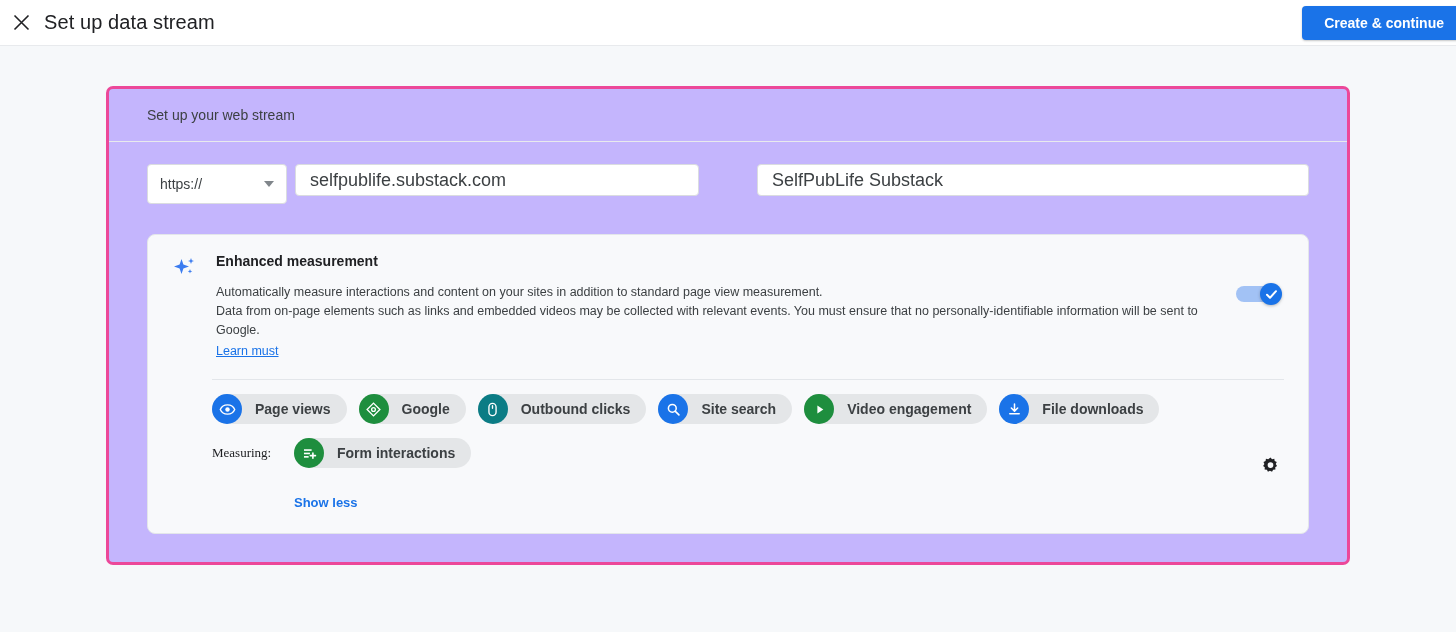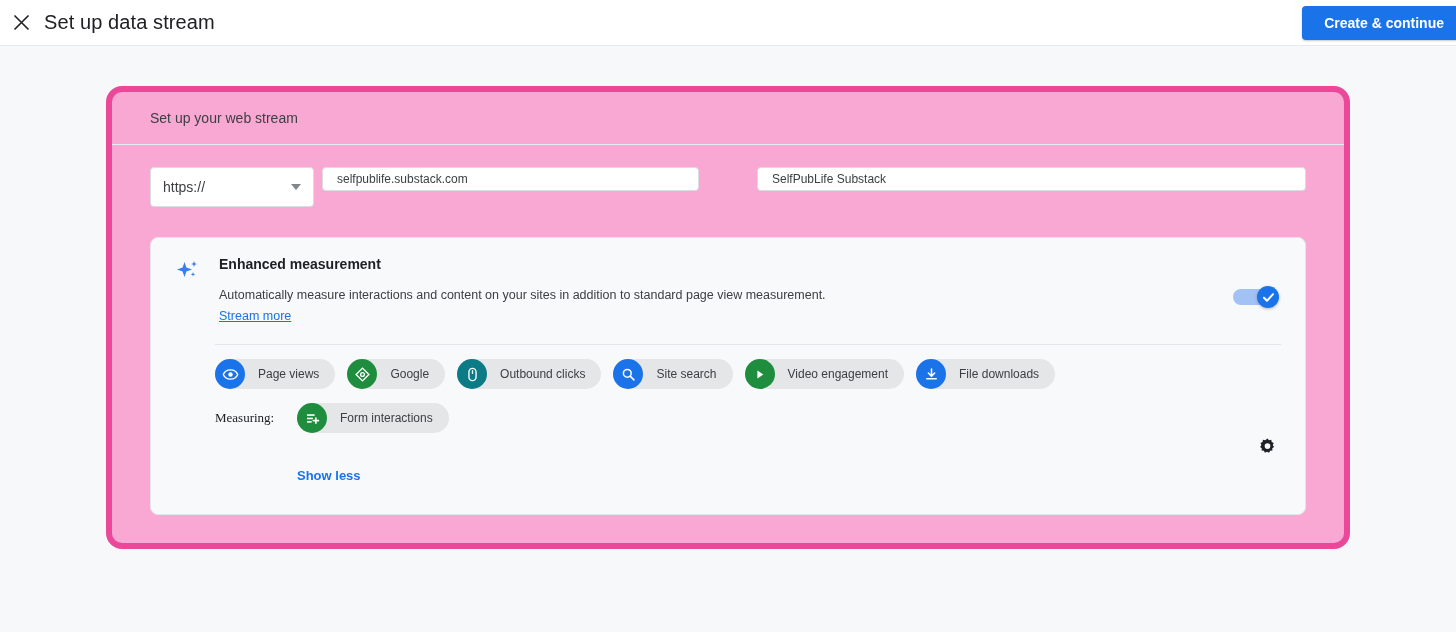--- a/index.html
+++ b/index.html
@@ -53,43 +53,43 @@
   }
 
   
   .page {
     padding-top: 40px;
     display: flex;
     justify-content: center;
   }
   .card {
     width: 1244px;
-    background: #f9a8d4;
-    border: 6px solid #ec4899;
-    border-radius: 16px;
+    background: #c4b5fd;
+    border: 3px solid #ec4899;
+    border-radius: 7px;
   }
   .card-header {
     padding: 18px 38px;
     font-size: 14px;
     color: #3c4043;
     border-bottom: 1px solid #e8eaed;
   }
   .card-body { padding: 22px 38px 28px 38px; }
 
   
   .fields-row { display: flex; gap: 58px; }
   .field-col { flex: 1; }
   .field-label {
     font-size: 13px;
     color: #3c4043;
     margin-bottom: 7px;
   }
   .url-row { display: flex; gap: 8px; }
   .select-box {
-    width: 164px;
+    width: 140px;
     height: 40px;
     border: 1px solid #dadce0;
     border-radius: 4px;
     background: #fff;
     display: flex;
     align-items: center;
     padding: 0 12px;
     cursor: pointer;
     font-size: 14px;
     color: #3c4043;
@@ -97,40 +97,40 @@
   }
   .select-value { flex: 1; }
   .caret {
     width: 0; height: 0;
     border-left: 5px solid transparent;
     border-right: 5px solid transparent;
     border-top: 6px solid #80868b;
   }
   .text-input {
     flex: 1;
-    height: 24px;
+    height: 32px;
     border: 1px solid #dadce0;
     border-radius: 4px;
     padding: 0 14px;
-    font-size: 12px;
+    font-size: 18px;
     color: #3c4043;
     font-family: "Liberation Sans", sans-serif;
     background: #fff;
     outline: none;
   }
   .full-input { width: 100%; }
 
   
   .em-panel {
     position: relative;
     margin-top: 30px;
     background: #f8f9fb;
     border: 1px solid #e3e6ea;
     border-radius: 8px;
-    padding: 18px 24px 30px 24px;
+    padding: 18px 24px 22px 24px;
   }
   .em-top { display: flex; }
   .sparkle-wrap {
     width: 44px;
     padding-top: 2px;
     flex: 0 0 44px;
   }
   .em-content { flex: 1; padding-right: 60px; }
   .em-title {
     font-size: 14px;
@@ -208,28 +208,29 @@
     cursor: default;
     white-space: nowrap;
   }
   .chip-icon {
     width: 30px; height: 30px;
     border-radius: 50%;
     flex: 0 0 30px;
     display: flex; align-items: center; justify-content: center;
   }
   .chip-label {
-    font-size: 12px;
+    font-size: 14px;
     color: #3c4043;
     padding-left: 13px;
+    font-weight: bold;
   }
   .show-less {
     display: inline-block;
     margin-left: 82px;
-    margin-top: 35px;
+    margin-top: 27px;
     font-size: 13px;
     color: #1a73e8;
     font-weight: bold;
     cursor: pointer;
   }
   .gear {
     position: absolute;
     right: 24px;
     bottom: 54px;
     width: 28px; height: 28px;
@@ -284,21 +285,22 @@
               <path d="M9.5 4 L11.4 9.6 L17 11.5 L11.4 13.4 L9.5 19 L7.6 13.4 L2 11.5 L7.6 9.6 Z" fill="#3b7cf0"></path>
               <path d="M19 3 L19.8 5.2 L22 6 L19.8 6.8 L19 9 L18.2 6.8 L16 6 L18.2 5.2 Z" fill="#3b7cf0"></path>
               <path d="M18 14 L18.6 15.7 L20.3 16.3 L18.6 16.9 L18 18.6 L17.4 16.9 L15.7 16.3 L17.4 15.7 Z" fill="#3b7cf0"></path>
             </svg>
           </div>
 
           <div class="em-content">
             <div class="em-title">Enhanced measurement</div>
             <div class="em-desc">
               <div>Automatically measure interactions and content on your sites in addition to standard page view measurement.</div>
-              <span class="learn-more">Stream more</span>
+              <div>Data from on-page elements such as links and embedded videos may be collected with relevant events. You must ensure that no personally-identifiable information will be sent to Google.</div>
+              <span class="learn-more">Learn must</span>
             </div>
           </div>
         </div>
 
         <div class="toggle">
           <div class="toggle-track"></div>
           <div class="toggle-knob">
             <svg width="13" height="13" viewBox="0 0 13 13">
               <path d="M2 6.8 L5 9.8 L11 3.2" stroke="#ffffff" stroke-width="2" fill="none" stroke-linecap="round" stroke-linejoin="round"></path>
             </svg>

